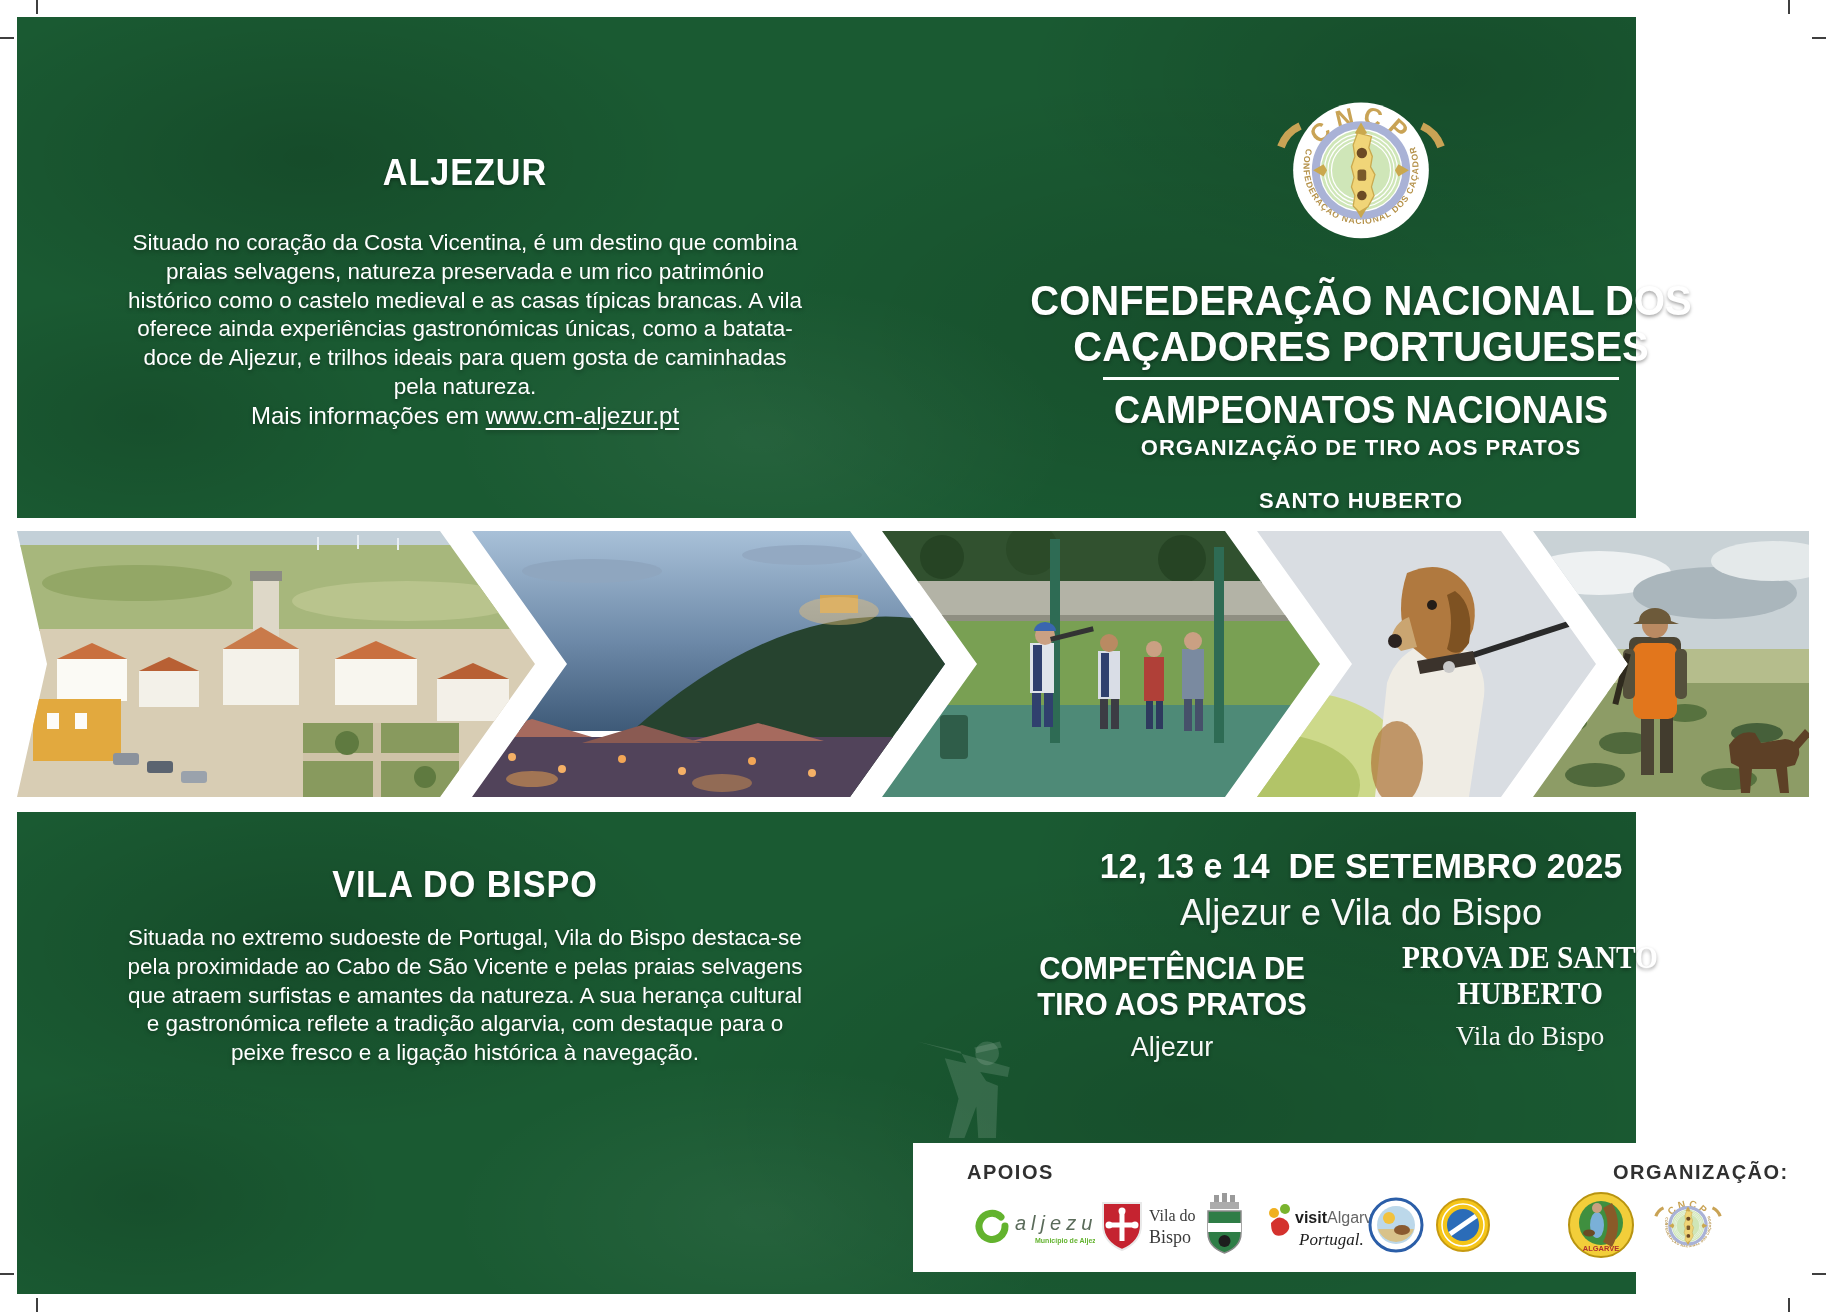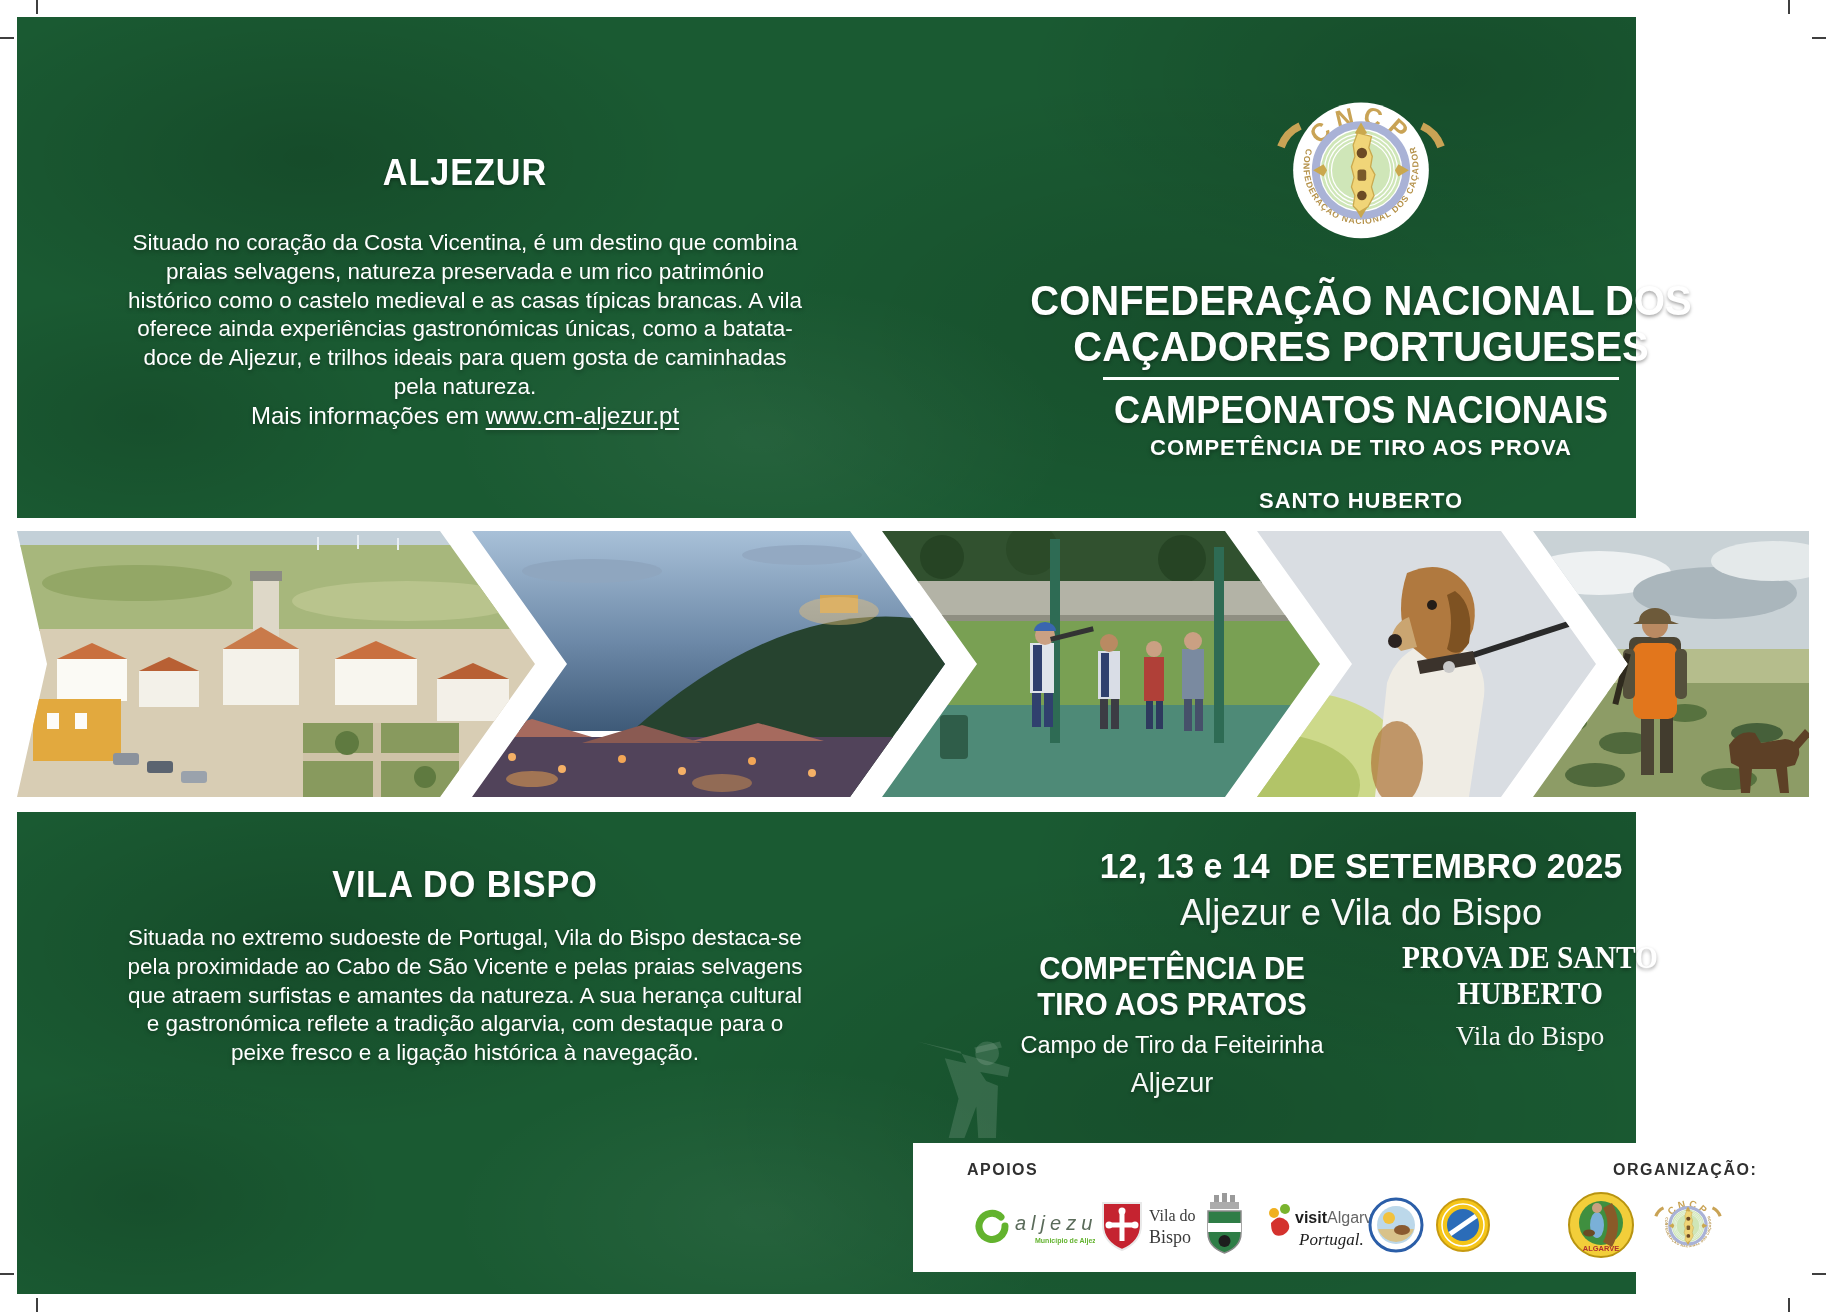--- a/index.html
+++ b/index.html
@@ -37,21 +37,21 @@
   .rule{position:absolute;left:50%;margin-left:-258px;width:516px;height:3px;background:#fff;}
   .subtitle{font-size:38px;font-weight:bold;transform:scaleX(.95);}
   .cat{font-size:22px;font-weight:bold;letter-spacing:1px;}
   .ev-date{font-size:35px;font-weight:bold;white-space:pre;transform:scaleX(.97);}
   .ev-loc{font-size:37px;font-weight:400;opacity:.97;transform:scaleX(.98);}
   .event{position:absolute;width:400px;text-align:center;color:#fff;}
   .ev-title{font-size:31px;font-weight:bold;line-height:36px;transform:scaleX(.95);}
   .ev-venue{margin-top:9px;font-size:23.5px;}
   .ev-town{margin-top:9px;font-size:27px;font-weight:400;opacity:.96;}
   .sponsors{position:absolute;left:896px;top:331px;width:893px;height:129px;background:#ffffff;}
-  .sp-label{position:absolute;font-size:16px;font-weight:bold;letter-spacing:1.5px;color:#303030;}
+  .sp-label{position:absolute;font-size:20px;font-weight:bold;letter-spacing:1.5px;color:#303030;}
   .lg{position:absolute;}
   .sil{position:absolute;}
   .serif{font-family:"Liberation Serif",serif;}
 </style>
 </head>
 <body>
 
 <svg width="0" height="0" style="position:absolute">
   <defs>
     <symbol id="cncp-logo" viewBox="0 0 200 200">
@@ -116,21 +116,21 @@
     </div>
 
     <div class="col right">
       <svg width="174" height="174" style="position:absolute;left:50%;margin-left:-87px;top:62px;">
         <use href="#cncp-logo" width="174" height="174"></use>
       </svg>
       <div class="ctr org-title shadowed" style="top:260px;">CONFEDERAÇÃO NACIONAL DOS</div>
       <div class="ctr org-title shadowed" style="top:306px;">CAÇADORES PORTUGUESES</div>
       <div class="rule" style="top:360px;"></div>
       <div class="ctr subtitle shadowed" style="top:372px;">CAMPEONATOS NACIONAIS</div>
-      <div class="ctr cat shadowed" style="top:418px;">COMPETÊNCIA DE TIRO AOS PROVA</div>
+      <div class="ctr cat shadowed" style="top:418px;">ORGANIZAÇÃO DE TIRO AOS PRATOS</div>
       <div class="ctr cat shadowed" style="top:447px;margin-top:24px;">SANTO HUBERTO</div>
     </div>
   </section>
 
   <section class="strip">
 
     <div class="photo" style="clip-path:polygon(0px 0px,423px 0px,518px 133px,423px 266px,0px 266px,30px 133px);">
       <svg viewBox="0 0 518 266" preserveAspectRatio="none" style="left:0;width:518px;">
         <rect width="518" height="16" fill="#c3d0d8"></rect>
         <rect y="14" width="518" height="86" fill="#a7b77c"></rect>
@@ -294,21 +294,20 @@
       <svg class="sil" style="left:2px;top:200px;" width="158" height="128">
         <use href="#hunter-sil" width="158" height="128"></use>
       </svg>
       <svg class="sil" style="left:738px;top:230px;" width="132" height="99">
         <use href="#dog-sil" width="132" height="99"></use>
       </svg>
 
       <div class="event" style="left:59px;top:128px;margin-top:11px;">
         <div class="ev-title shadowed">COMPETÊNCIA DE</div>
         <div class="ev-title shadowed">TIRO AOS PRATOS</div>
-        <div class="ev-venue shadowed">Campo de Tiro da Feiteirinha</div>
         <div class="ev-town shadowed">Aljezur</div>
       </div>
 
       <div class="event" style="left:417px;top:128px;font-family:Liberation Serif, serif;">
         <div class="ev-title shadowed">PROVA DE SANTO</div>
         <div class="ev-title shadowed">HUBERTO</div>
         <div class="ev-town shadowed">Vila do Bispo</div>
       </div>
     </div>
 

